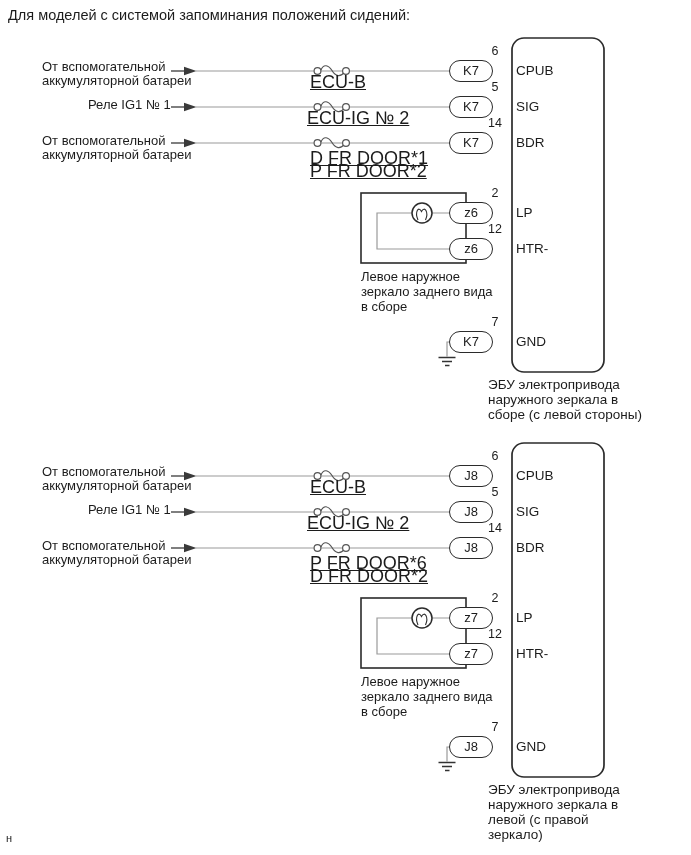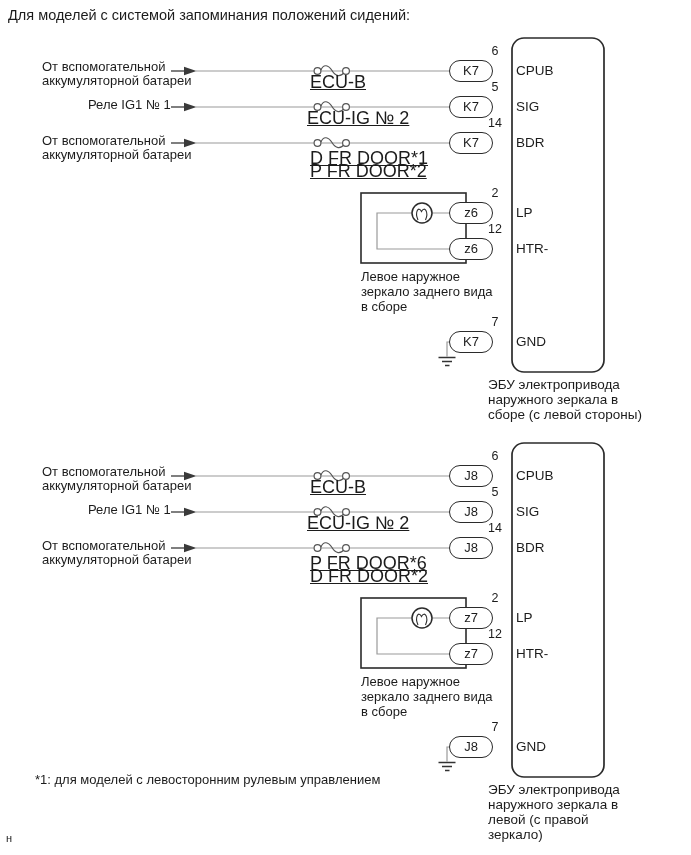--- a/index.html
+++ b/index.html
@@ -144,16 +144,15 @@
     <div class="pin" style="top:280px">7</div>
     <div class="pill" style="top:296px">J8</div>
     <div class="port" style="top:299px">GND</div>
 
     <div class="elabel" style="top:342px">ЭБУ электропривода</div>
     <div class="elabel" style="top:357px">наружного зеркала в</div>
     <div class="elabel" style="top:372px">левой (с правой</div>
     <div class="elabel" style="top:387px">зеркало)</div>
   </div>
 
-  <div class="footnote" style="top:772px">*1: для моделей с левосторонним рулевым управлением</div>
   <div class="marker" style="top:832px">н</div>
 
 </div>
 
 </body></html>

